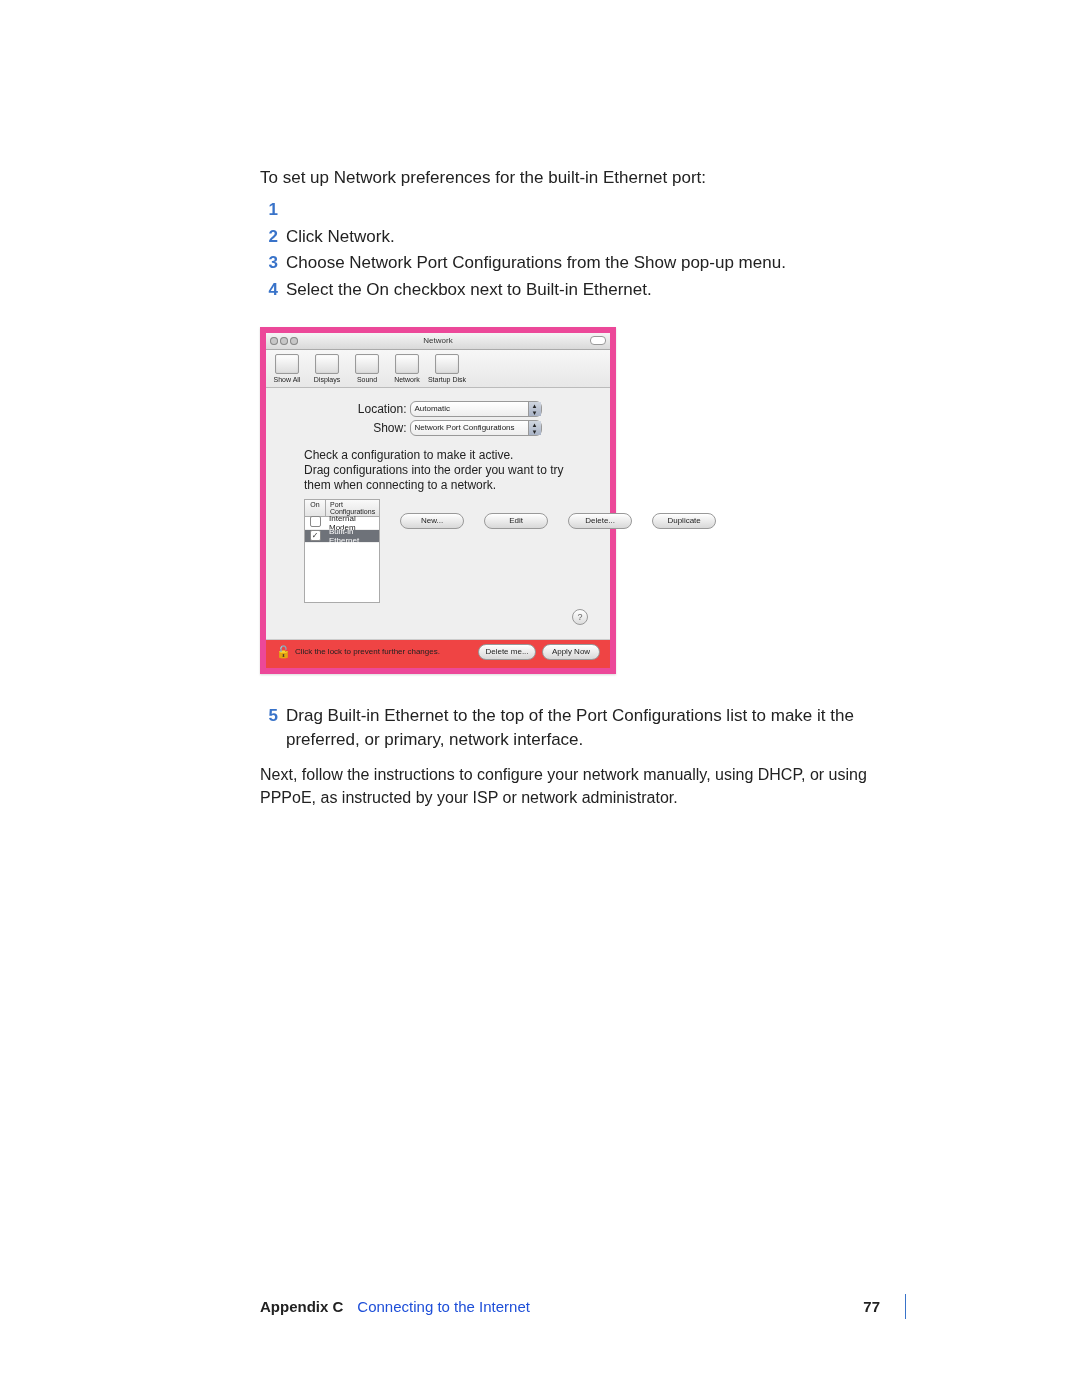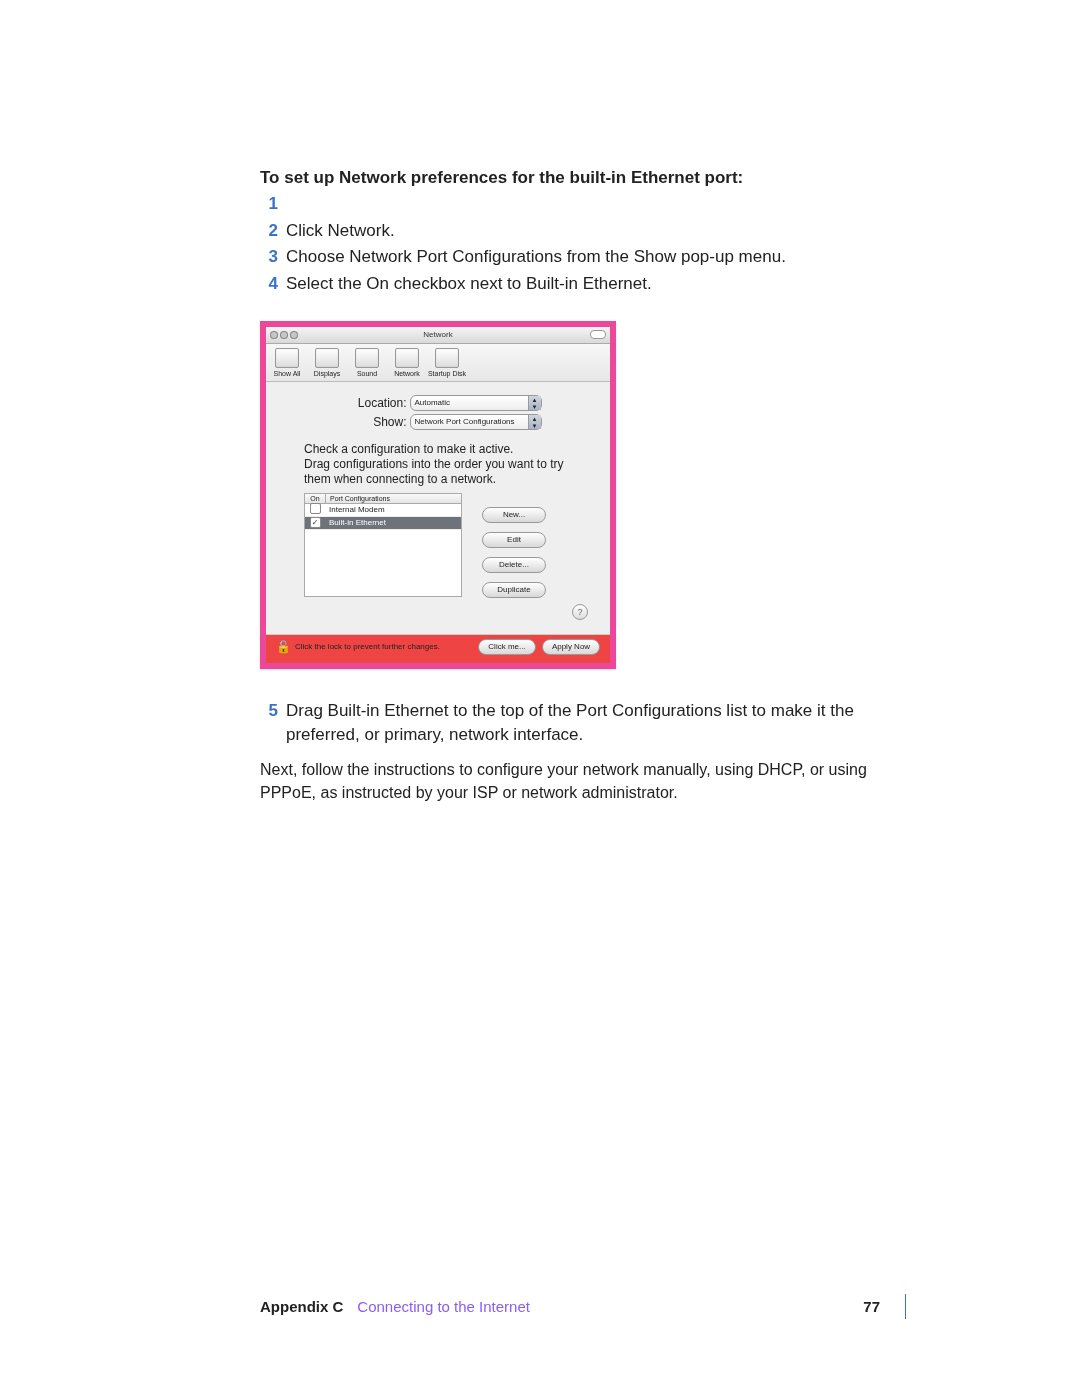--- a/index.html
+++ b/index.html
@@ -1,18 +1,18 @@
 <!DOCTYPE html>
 <html><head>
 <meta charset="utf-8">
 <style>
   html,body{margin:0;padding:0;background:#fff;font-family:"Lucida Grande","Lucida Sans",Arial,sans-serif;color:#222;}
   .page{width:1080px;height:1397px;position:relative;margin:0 auto;}
   .content{position:absolute;left:260px;top:168px;width:640px;}
-  .heading{font-weight:700;font-size:17px;margin-bottom:4px;}
+  .heading{font-weight:400;font-size:17px;margin-bottom:10px;}
   .step{display:flex;align-items:flex-start;font-size:17px;line-height:1.45;margin:2px 0;}
   .step .num{color:#3973c9;font-weight:600;width:18px;text-align:right;margin-right:8px;flex:none;}
   .appleglyph{font-size:16px;}
   .para{font-size:16px;line-height:1.45;margin:10px 0;}
 
   
   .shot{width:344px;border:6px solid #ec4899;margin:24px 0 30px 0;background:#ef4444;font-size:9px;color:#222;user-select:none;box-shadow:0 1px 2px rgba(0,0,0,.15);}
   .tb{display:flex;align-items:center;height:16px;background:linear-gradient(#f5f5f5,#d9d9d9);border-bottom:1px solid #aaa;position:relative;}
   .tb .dots{display:flex;gap:2px;margin-left:4px;}
   .tb .dot{width:8px;height:8px;border-radius:50%;background:#c7c7c7;box-shadow:inset 0 0 0 1px #888;}
@@ -32,33 +32,33 @@
   .body2{display:flex;align-items:flex-start;padding:0 28px;}
   .tbl{width:156px;border:1px solid #aaa;background:#fff;height:102px;}
   .tbl .hdr{display:flex;background:linear-gradient(#fafafa,#e4e4e4);border-bottom:1px solid #aaa;font-size:7px;}
   .tbl .hdr .c1{width:20px;border-right:1px solid #aaa;text-align:center;padding:1px 0;}
   .tbl .hdr .c2{flex:1;padding:1px 4px;}
   .trow{display:flex;align-items:center;font-size:8px;border-bottom:1px solid #eee;height:12px;}
   .trow .c1{width:20px;text-align:center;}
   .trow .c2{flex:1;padding:0 4px;}
   .trow.sel{background:#6e7279;color:#fff;}
   .chk{display:inline-block;width:9px;height:9px;border:1px solid #888;border-radius:2px;background:#fff;line-height:9px;font-size:8px;color:#333;}
-  .btncol{display:flex;flex-direction:column;gap:9px;margin-left:20px;margin-top:14px;}
+  .btncol{display:flex;flex-direction:row;gap:20px;margin-left:20px;margin-top:14px;}
   .aqua{width:62px;height:14px;border:1px solid #999;border-radius:8px;background:linear-gradient(#fff,#d8d8d8);font-size:8px;text-align:center;line-height:14px;}
   .helprow{display:flex;justify-content:flex-end;padding:6px 12px 4px 0;}
   .help{border:1px solid #999;border-radius:50%;width:14px;height:14px;text-align:center;line-height:14px;font-size:9px;background:linear-gradient(#fff,#ddd);color:#666;}
   .lockrow{display:flex;align-items:center;padding:4px 10px 8px 10px;font-size:8px;border-top:1px solid #ccc;}
   .lockglyph{font-size:12px;margin-right:4px;}
   .lockrow .spacer{flex:1;}
   .lockrow .aqua{width:56px;}
 
   
   .footer{position:absolute;left:260px;right:180px;bottom:82px;display:flex;align-items:center;font-size:15px;}
   .footer .appx{font-weight:600;margin-right:14px;}
-  .footer .chap{color:#8b5cf6;}
+  .footer .chap{color:#1d4ed8;}
   .footer .rule{position:absolute;right:-6px;top:-4px;bottom:-4px;width:1px;background:#3973c9;}
   .footer .pg{margin-left:auto;font-weight:600;margin-right:20px;}
 </style>
 </head>
 <body>
 
 <div class="page">
   <div class="content">
     <div class="heading">To set up Network preferences for the built-in Ethernet port:</div>
 
@@ -150,21 +150,21 @@
           </div>
         </div>
         <div class="helprow">
           <div class="help">?</div>
         </div>
       </div>
       <div class="lockrow">
         <span class="lockglyph">🔓</span>
         <span>Click the lock to prevent further changes.</span>
         <span class="spacer"></span>
-        <div class="aqua">Click me...</div>
+        <div class="aqua">Delete me...</div>
         <div style="width:6px"></div>
         <div class="aqua">Apply Now</div>
       </div>
     </div>
 
     <div class="step">
       <span class="num">5</span>
       <span>Drag Built-in Ethernet to the top of the Port Configurations list to make it the preferred, or primary, network interface.</span>
     </div>
     <div class="para">Next, follow the instructions to configure your network manually, using DHCP, or using PPPoE, as instructed by your ISP or network administrator.</div>

